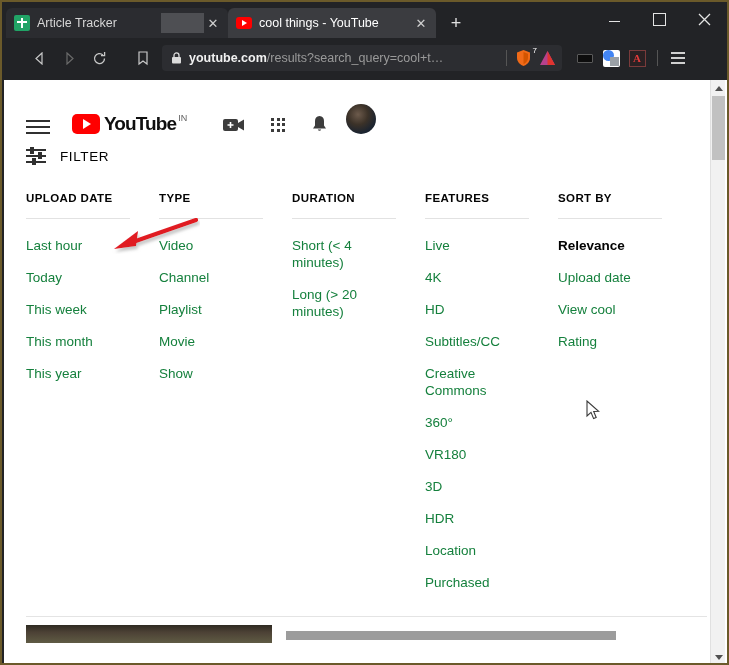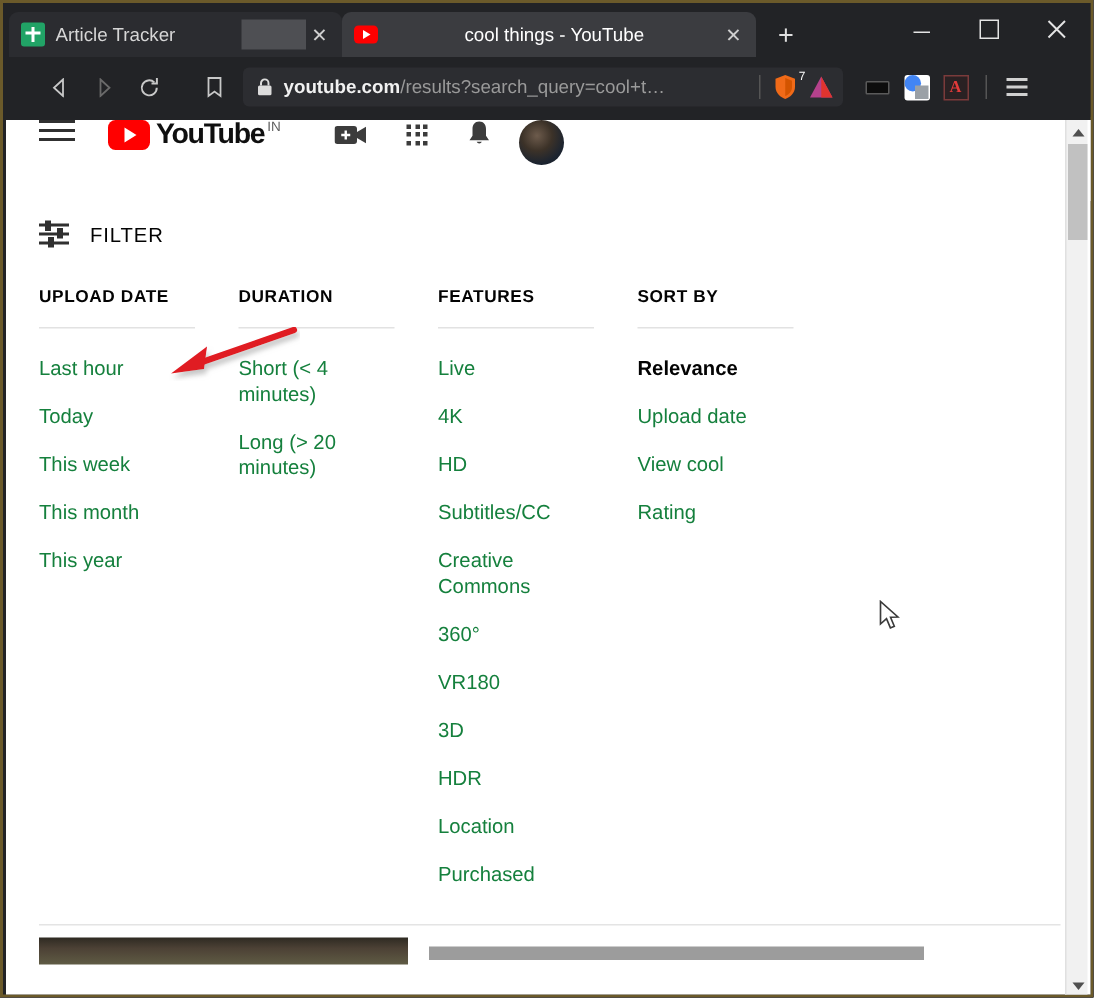--- a/index.html
+++ b/index.html
@@ -30,21 +30,21 @@
     height: 30px;
     display: flex;
     align-items: center;
     padding: 0 6px 0 8px;
     border-radius: 6px 6px 0 0;
     font-size: 12.5px;
     color: #d6d6d6;
     position: relative;
   }
   .tab.inactive { background: #2b2c30; width: 222px; }
-  .tab.active { background: #3b3c40; width: 276px; color: #ffffff; text-align: center; }
+  .tab.active { background: #3b3c40; width: 208px; color: #ffffff; }
   .tab-favicon {
     width: 16px; height: 16px;
     flex: 0 0 16px;
     margin-right: 7px;
     border-radius: 2px;
     display: flex; align-items: center; justify-content: center;
   }
   .sheets-icon { background: #21a366; position: relative; }
   .sheets-icon:before {
     content: ""; position: absolute;
@@ -159,21 +159,21 @@
   .page {
     position: absolute;
     left: 2px; top: 78px;
     width: 725px; height: 585px;
     background: #ffffff;
     overflow: hidden;
   }
   .yt-header {
     height: 54px;
     display: flex;
-    align-items: flex-start;
+    align-items: flex-end;
     padding: 0 16px 0 22px;
     background: #fff;
   }
   .yt-hamb { width: 24px; display:flex; flex-direction:column; gap:4px; margin-right: 22px;}
   .yt-hamb span { display:block; height:2px; background:#303030; }
   .yt-logo { display: flex; align-items: flex-start; margin-right: 36px; }
   .yt-logo-box {
     width: 28px; height: 20px; background: #ff0000; border-radius: 5px;
     position: relative; margin-right: 4px;
   }
@@ -437,20 +437,29 @@
       <div class="fcol">
         <div class="fcol-head">UPLOAD DATE</div>
         <div class="fcol-rule"></div>
         <div class="fitem">Last hour</div>
         <div class="fitem">Today</div>
         <div class="fitem">This week</div>
         <div class="fitem">This month</div>
         <div class="fitem">This year</div>
       </div>
 
+      <div class="fcol">
+        <div class="fcol-head">TYPE</div>
+        <div class="fcol-rule"></div>
+        <div class="fitem">Video</div>
+        <div class="fitem">Channel</div>
+        <div class="fitem">Playlist</div>
+        <div class="fitem">Movie</div>
+        <div class="fitem">Show</div>
+      </div>
 
       <div class="fcol">
         <div class="fcol-head">DURATION</div>
         <div class="fcol-rule"></div>
         <div class="fitem">Short (&lt; 4 minutes)</div>
         <div class="fitem">Long (&gt; 20 minutes)</div>
       </div>
 
       <div class="fcol features">
         <div class="fcol-head">FEATURES</div>

